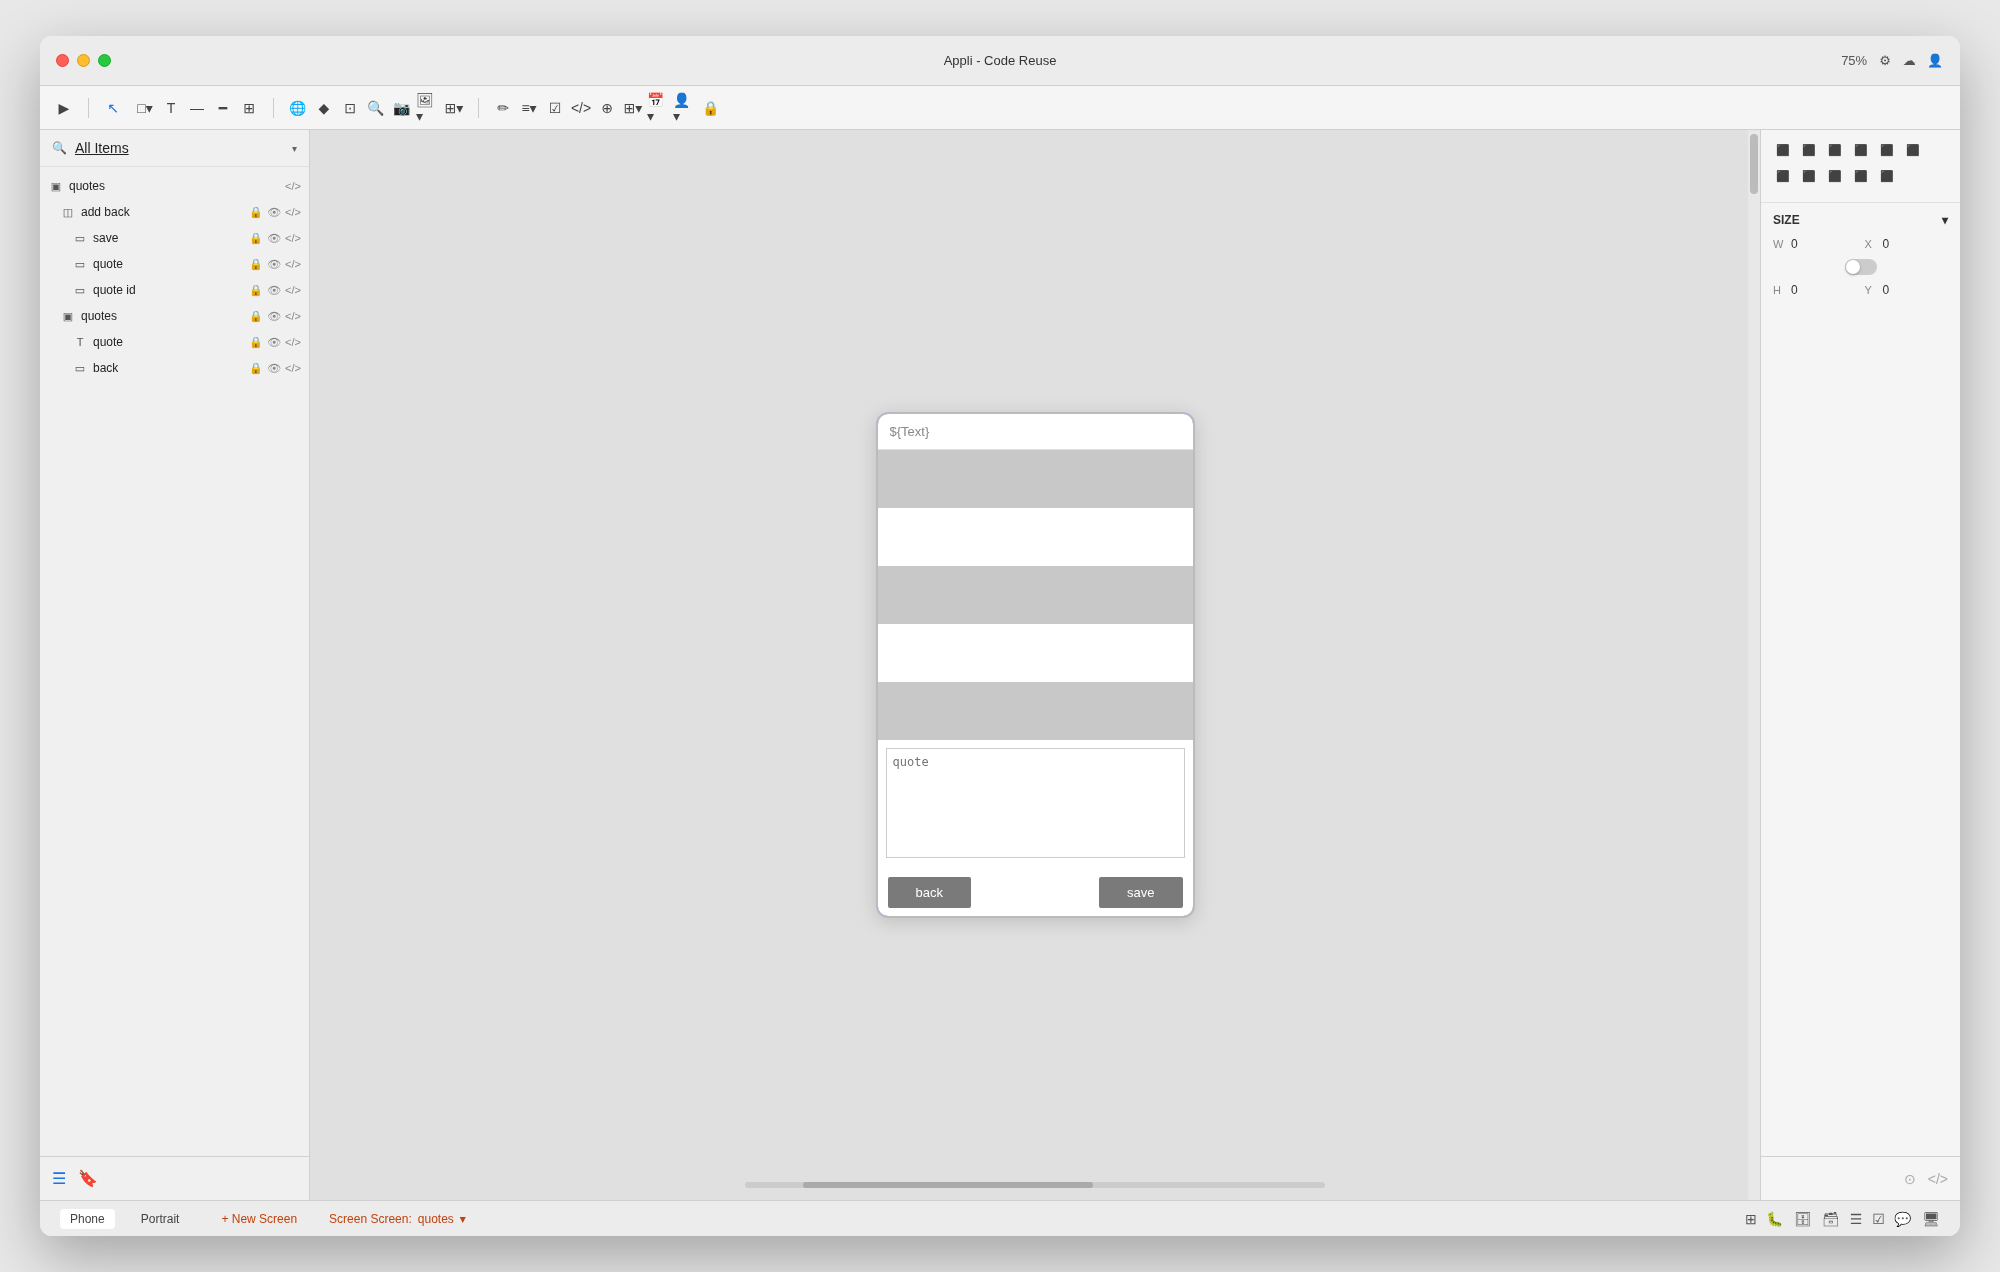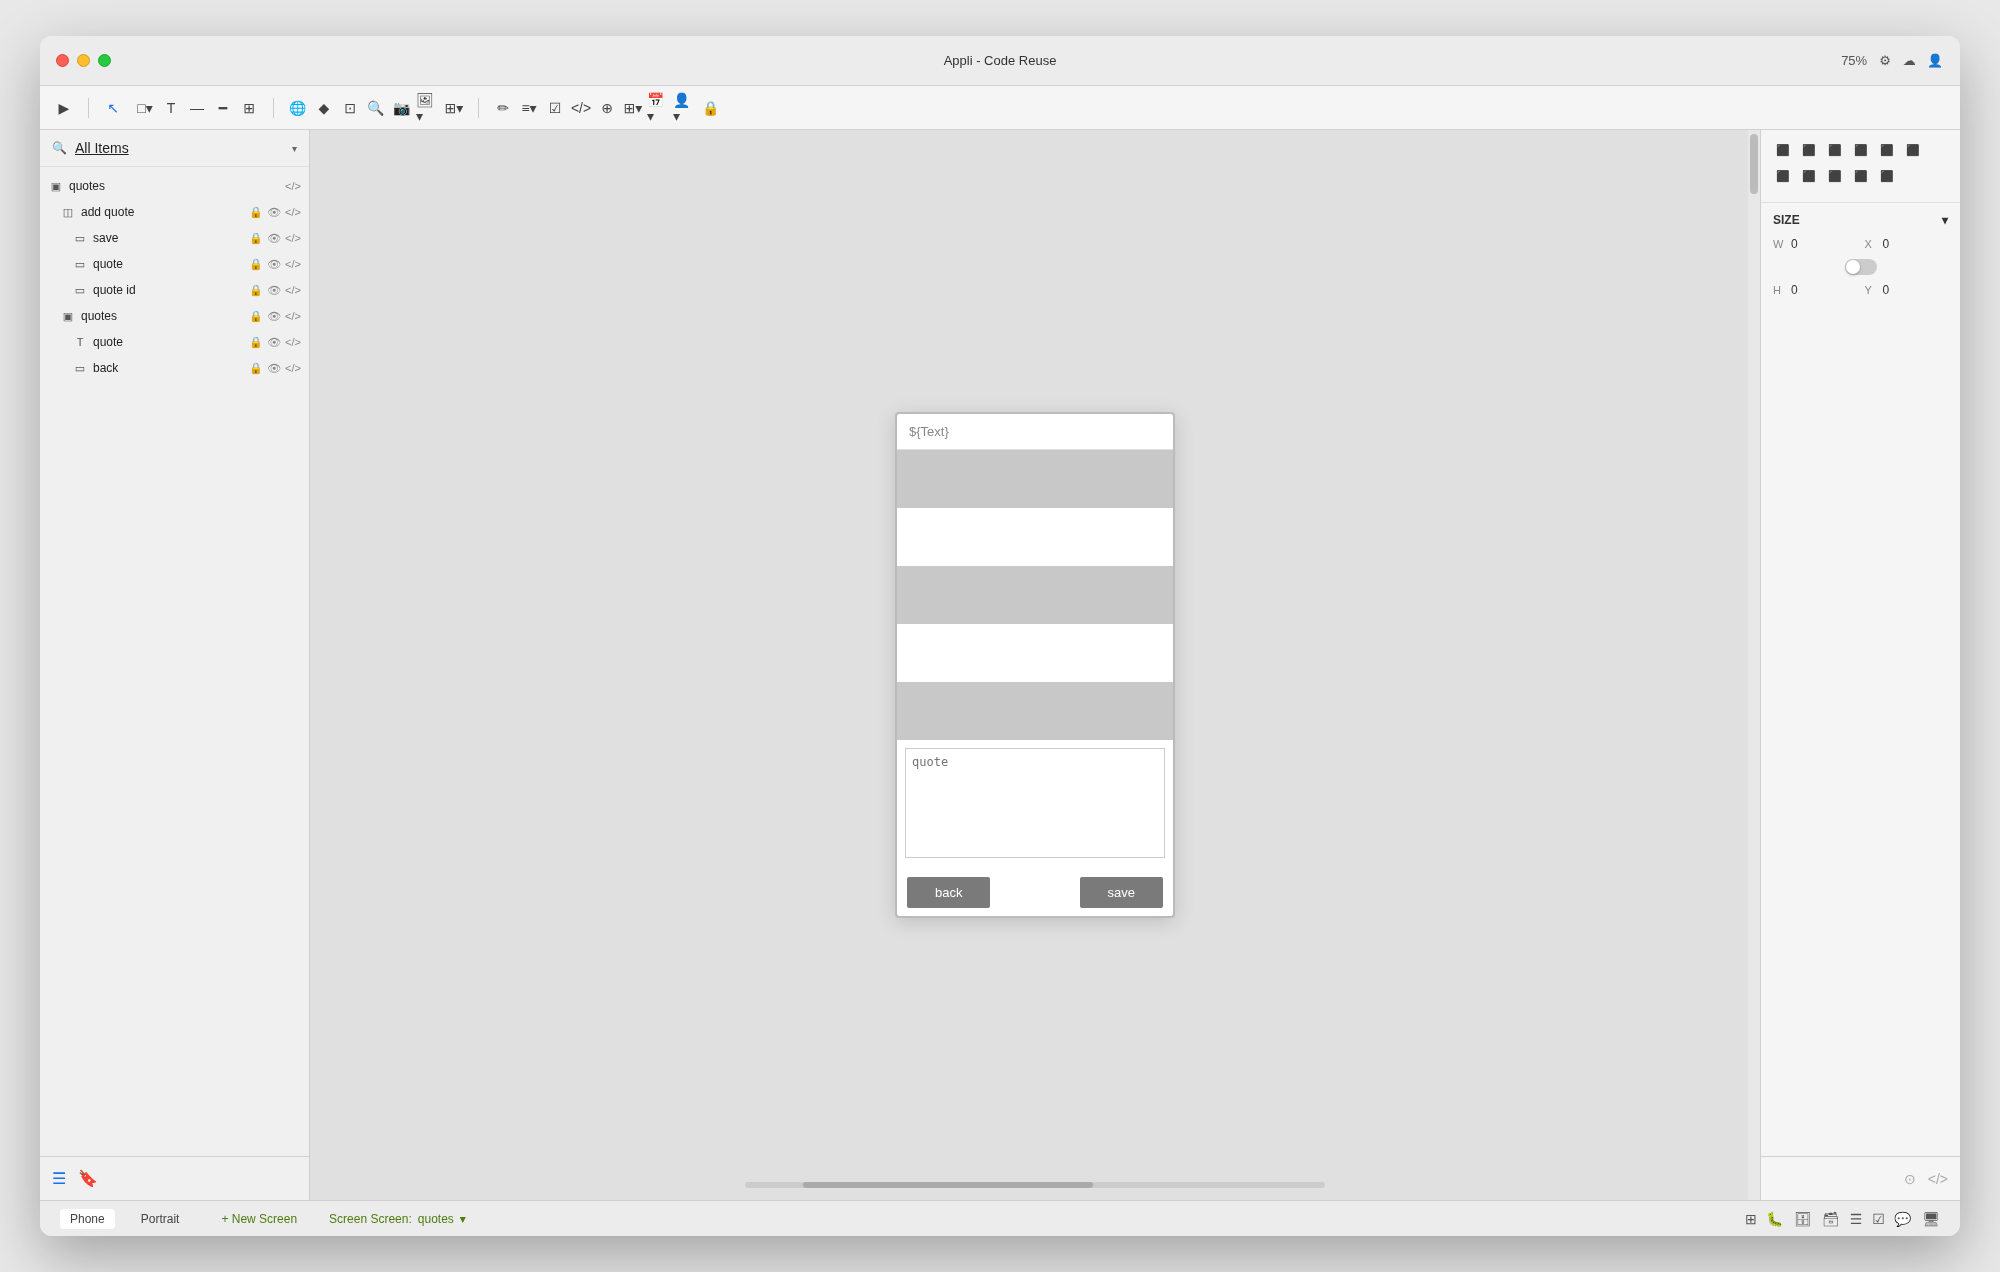--- a/index.html
+++ b/index.html
@@ -197,24 +197,24 @@
       background: #e0e0e0;
       display: flex;
       align-items: center;
       justify-content: center;
       position: relative;
       overflow: hidden;
     }
 
     
     .phone-frame {
-      width: 280px;
+      width: 319px;
       background: #3b82f6;
       border: 2px solid #bbb;
-      border-radius: 4px;
+      border-radius: 12px;
       overflow: hidden;
       box-shadow: 0 4px 20px rgba(0,0,0,0.15);
     }
 
     .text-field-row {
       background: white;
       padding: 10px 12px;
       border-bottom: 1px solid #e0e0e0;
       font-size: 13px;
       color: #888;
@@ -410,21 +410,21 @@
       background: white;
       border-radius: 4px;
       font-weight: 500;
     }
     .status-screen {
       display: flex;
       align-items: center;
       gap: 6px;
       margin-left: 16px;
       font-size: 12px;
-      color: #4d7c0f;
+      color: #c2410c;
     }
     .status-icons {
       margin-left: auto;
       display: flex;
       gap: 10px;
       color: #555;
       font-size: 14px;
     }
   </style>
 </head>
@@ -500,21 +500,21 @@
         <div class="layer-item">
           <div class="layer-icon">▣</div>
           <span class="layer-name">quotes</span>
           <div class="layer-actions">
             <span>&lt;/&gt;</span>
           </div>
         </div>
 
         <div class="layer-item layer-indent-1">
           <div class="layer-icon">◫</div>
-          <span class="layer-name">add quote</span>
+          <span class="layer-name">add back</span>
           <div class="layer-actions">
             <span>🔒</span>
             <span>👁</span>
             <span>&lt;/&gt;</span>
           </div>
         </div>
 
         <div class="layer-item layer-indent-2">
           <div class="layer-icon">▭</div>
           <span class="layer-name">save</span>

